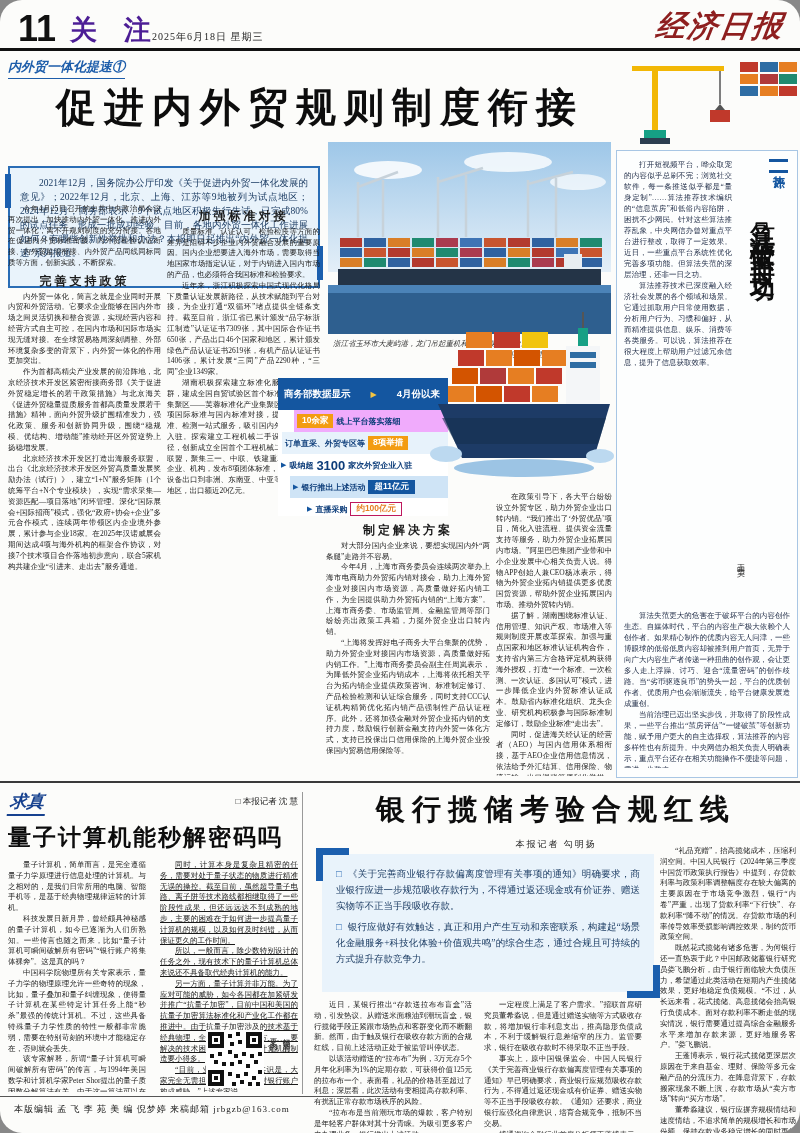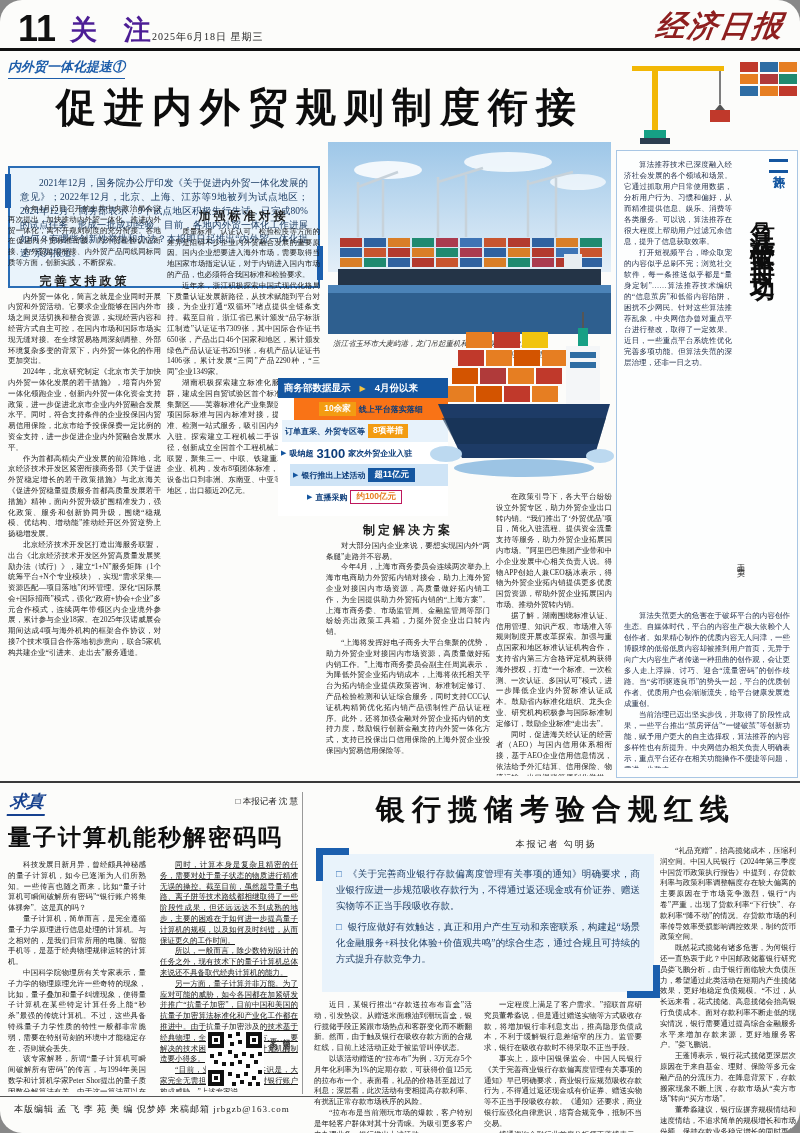--- a/index.html
+++ b/index.html
@@ -30,28 +30,28 @@
   .col4 { left:496px; top:492px; width:116px; height:284px; }
 
   .port-photo { position:absolute; left:328px; top:142px; width:283px; height:192px; }
   .photo-caption { position:absolute; left:333px; top:338px; width:232px; font-size:7.5px; line-height:11px; color:#333; font-style:italic; }
   .photo-credit { display:block; text-align:right; }
   .ship-illu { position:absolute; left:428px; top:272px; width:192px; height:208px; z-index:4; }
   .deco-crane { position:absolute; left:612px; top:52px; width:186px; height:96px; }
 
   
   .ig { position:absolute; left:278px; top:378px; width:170px; height:138px; font-family:"Liberation Sans","DejaVu Sans",sans-serif; z-index:3; background:#fff; }
-  .ig-hdr { height:20px; background:#1456a0; color:#fff; font-weight:bold; font-size:9.5px; display:flex; align-items:center; gap:9px; padding:0 6px; }
+  .ig-hdr { height:32px; background:#1456a0; color:#fff; font-weight:bold; font-size:9.5px; display:flex; align-items:center; gap:20px; padding:0 6px; }
   .ig-hdr .arr { color:#f5c542; font-size:8px; }
   .ig-r { display:flex; align-items:center; gap:3px; height:22px; font-size:8px; font-weight:bold; color:#0d3d7a; padding:0 3px; }
   .ig-r .arr { color:#1456a0; font-size:7px; }
   .chip-o { background:#f39c12; color:#fff; padding:1px 5px; font-size:8.5px; }
   .chip-b { background:#1456a0; color:#fff; padding:1px 6px; font-size:8.5px; }
   .chip-w { background:#fff; color:#e67e22; border:1px solid #be185d; padding:0 5px; font-size:8.5px; }
-  .r0 { background:#f97316; margin-left:16px;justify-content:center; }
+  .r0 { background:#f0abfc; margin-left:16px; }
   .r1 { background:#e7f2fb; margin-left:4px; }
   .r3 { background:#cfe4f6; margin-left:12px; }
   .r4 { margin-left:26px; }
   .big-num { font-size:13px; }
 
   
   .cm { position:absolute; left:616px; top:150px; width:182px; height:628px; border:1px solid #a8c6e4; padding:8px 7px 6px; background:#fdfefe; }
   .cm-top { display:flex; height:447px; }
   .cm-body { font-size:7.5px; line-height:11px; text-align:justify; color:#24304a; overflow:hidden; }
   .cm-body p { text-indent:2em; }
@@ -255,21 +255,20 @@
     </div>
   </div>
 
   <div class="col col1">
     <div>
         <p>今年4月25日召开的中共中央政治局会议再次提出，加快推动内外贸一体化。推进内外贸一体化，离不开规则制度的充分衔接。各地在促进内外贸标准衔接、内外贸检验认证衔接、内外贸监管衔接、内外贸产品同线同标同质等方面，创新实践，不断探索。</p>
       </div>
     <h3>完善支持政策</h3>
     <div>
         <p>内外贸一体化，简言之就是企业同时开展内贸和外贸活动。它要求企业能够在国内外市场之间灵活切换和整合资源，实现经营内容和经营方式自主可控，在国内市场和国际市场实现无缝对接。在全球贸易格局深刻调整、外部环境复杂多变的背景下，内外贸一体化的作用更加突出。</p>
-        <p>2024年，北京研究制定《北京市关于加快内外贸一体化发展的若干措施》，培育内外贸一体化领跑企业，创新内外贸一体化资金支持政策，进一步促进北京市企业内外贸融合发展水平。同时，符合支持条件的企业投保国内贸易信用保险，北京市给予投保保费一定比例的资金支持，进一步促进企业内外贸融合发展水平。</p>
         <p>作为首都高精尖产业发展的前沿阵地，北京经济技术开发区紧密衔接商务部《关于促进外贸稳定增长的若干政策措施》与北京海关《促进外贸稳量提质服务首都高质量发展若干措施》精神，面向外贸升级扩围精准发力，强化政策、服务和创新协同升级，围绕“稳规模、优结构、增动能”推动经开区外贸逆势上扬稳增发展。</p>
         <p>北京经济技术开发区打造出海服务联盟，出台《北京经济技术开发区外贸高质量发展奖励办法（试行）》，建立“1+N”服务矩阵（1个统筹平台+N个专业模块），实现“需求采集—资源匹配—项目落地”闭环管理。深化“国际展会+国际招商”模式，强化“政府+协会+企业”多元合作模式，连续两年带领区内企业境外参展，累计参与企业18家。在2025年汉诺威展会期间达成4项与海外机构的框架合作协议，对接7个技术项目合作落地初步意向，联合5家机构共建企业“引进来、走出去”服务通道。</p>
       </div>
   </div>
   <div class="col col2">
     <h3>加强标准对接</h3>
     <div>
         <p>质量标准、认证认可、检验检疫等方面的差异是阻碍不少企业内外贸融合发展的重要原因。国内企业想要进入海外市场，需要取得当地国家市场指定认证，对于内销进入国内市场的产品，也必须符合我国标准和检验要求。</p>
         <p>近年来，浙江积极探索中国式现代化格局下质量认证发展新路径，从技术赋能到平台对接，为企业打通“双循环”堵点提供全链条支持。截至目前，浙江省已累计颁发“品字标浙江制造”认证证书7309张，其中国际合作证书650张，产品出口46个国家和地区，累计颁发绿色产品认证证书2619张，有机产品认证证书1406张，累计发展“三同”产品2290种，“三同”企业1349家。</p>
         <p>湖南积极探索建立标准化服务产业新集群，建成全国自贸试验区首个标准化服务产业集聚区——芙蓉标准化产业集聚区，推动2000项国际标准与国内标准对接，提供质量、标准、检测一站式服务，吸引国内外标准化机构入驻。探索建立工程机械二手设备出口新路径，创新成立全国首个工程机械二手设备行业联盟，聚集三一、中联、铁建重工等150余家企业、机构，发布8项团体标准，带动200余台设备出口到非洲、东南亚、中亚等20个国家和地区，出口额近20亿元。</p>
@@ -288,22 +287,22 @@
         <p>在政策引导下，各大平台纷纷设立外贸专区，助力外贸企业出口转内销。“我们推出了‘外贸优品’项目，简化入驻流程、提供资金流量支持等服务，助力外贸企业拓展国内市场。”阿里巴巴集团产业带和中小企业发展中心相关负责人说。得物APP创始人兼CEO杨冰表示，得物为外贸企业拓内销提供更多优质国货资源，帮助外贸企业拓展国内市场、推动外贸转内销。</p>
         <p>据了解，湖南围绕标准认证、信用管理、知识产权、市场准入等规则制度开展改革探索。加强与重点国家和地区标准认证机构合作，支持省内第三方合格评定机构获得海外授权，打造“一个标准、一次检测、一次认证、多国认可”模式，进一步降低企业内外贸标准认证成本。鼓励省内标准化组织、龙头企业、研究机构积极参与国际标准制定修订，鼓励企业标准“走出去”。</p>
         <p>同时，促进海关经认证的经营者（AEO）与国内信用体系相衔接，基于AEO企业信用信息情况，依法给予外汇结算、信用保险、物流运输、出口退税等便利化举措。积极争取在保税维修内销、保税再制造、跨境信用合作、本外币一体化资金池等方面取得突破。</p>
       </div>
 
   </div>
 
   <div class="cm">
     <div class="cm-top">
       <div class="cm-body cm-body1">
+          <p>打开短视频平台，哗众取宠的内容似乎总刷不完；浏览社交软件，每一条推送似乎都是“量身定制”……算法推荐技术编织的“信息茧房”和低俗内容陷阱，困扰不少网民。针对这些算法推荐乱象，中央网信办曾对重点平台进行整改，取得了一定效果。近日，一些重点平台系统性优化完善多项功能。但算法失范的深层治理，还非一日之功。</p>
           <p>算法推荐技术已深度融入经济社会发展的各个领域和场景。它通过抓取用户日常使用数据，分析用户行为、习惯和偏好，从而精准提供信息、娱乐、消费等各类服务。可以说，算法推荐在很大程度上帮助用户过滤冗余信息，提升了信息获取效率。</p>
-          <p>打开短视频平台，哗众取宠的内容似乎总刷不完；浏览社交软件，每一条推送似乎都是“量身定制”……算法推荐技术编织的“信息茧房”和低俗内容陷阱，困扰不少网民。针对这些算法推荐乱象，中央网信办曾对重点平台进行整改，取得了一定效果。近日，一些重点平台系统性优化完善多项功能。但算法失范的深层治理，还非一日之功。</p>
         </div>
       <div class="cm-rail">
         <div class="cm-badge">热评</div>
         <div class="cm-title">算法『破茧』非一日之功</div>
         <div class="cm-author">王明昊</div>
       </div>
     </div>
     <div class="cm-body cm-body2">
         <p>算法失范更大的危害在于破坏平台的内容创作生态。自媒体时代，平台的内容生产极大依赖个人创作者。如果精心制作的优质内容无人问津，一些博眼球的低俗低质内容却被推到用户首页，无异于向广大内容生产者传递一种扭曲的创作观，会让更多人走上浮躁、讨巧、迎合“流量密码”的创作歧路。当“劣币驱逐良币”的势头一起，平台的优质创作者、优质用户也会渐渐流失，给平台健康发展造成重创。</p>
         <p>当前治理已迈出坚实步伐，并取得了阶段性成果，一些平台推出“茧房评估”“一键破茧”等创新功能，赋予用户更大的自主选择权，算法推荐的内容多样性也有所提升。中央网信办相关负责人明确表示，重点平台还存在相关功能操作不便捷等问题，需进一步整改。</p>
@@ -311,22 +310,22 @@
   </div>
 
   <div class="mid-rule"></div>
   <div class="v-rule"></div>
 
   <div class="quiz">
     <span class="quiz-label">求真</span>
     <span class="quiz-byline">□ 本报记者 沈 慧</span>
     <div class="quiz-headline">量子计算机能秒解密码吗</div>
     <div class="qcol qcol1">
+        <p>量子计算机，简单而言，是完全遵循量子力学原理进行信息处理的计算机。与之相对的，是我们日常所用的电脑、智能手机等，是基于经典物理规律运转的计算机。</p>
         <p>科技发展日新月异，曾经颇具神秘感的量子计算机，如今已逐渐为人们所熟知。一些传言也随之而来，比如“量子计算机可瞬间破解所有密码”“银行账户将集体裸奔”。这是真的吗？</p>
-        <p>量子计算机，简单而言，是完全遵循量子力学原理进行信息处理的计算机。与之相对的，是我们日常所用的电脑、智能手机等，是基于经典物理规律运转的计算机。</p>
         <p>中国科学院物理所有关专家表示，量子力学的物理原理允许一些奇特的现象，比如，量子叠加和量子纠缠现象，使得量子计算机在某些特定计算任务上能“秒杀”最强的传统计算机。不过，这些具备特殊量子力学性质的特性一般都非常脆弱，需要在特别苛刻的环境中才能稳定存在，否则就会丢失。</p>
         <p>该专家解释，所谓“量子计算机可瞬间破解所有密码”的传言，与1994年美国数学和计算机学家Peter Shor提出的量子质因数分解算法有关。由于这一算法可以在多项式时间内完成质数的分解，对现行的RSA加密体系构成潜在威胁。但这并不意味着“量子计算机可瞬间破解所有密码”。</p>
       </div>
     <div class="qcol qcol2">
         <p>同时，计算本身是复杂且精密的任务，需要对处于量子状态的物质进行精准无误的操控。截至目前，虽然超导量子电路、离子阱等技术路线都相继取得了一些阶段性成果，但还远远达不到成熟的地步，主要的困难在于如何进一步提高量子计算机的规模，以及如何及时纠错，从而保证更久的工作时间。</p>
         <p>所以，一般而言，除少数特别设计的任务之外，现有技术下的量子计算机总体来说还不具备取代经典计算机的能力。</p>
         <p>另一方面，量子计算并非万能。为了应对可能的威胁，如今各国都在加紧研发并推广“抗量子加密”，目前中国和美国的抗量子加密算法标准化和产业化工作都在推进中。由于抗量子加密涉及的技术基于经典物理，全面部署此类加密方案所需要解决的技术困难，相较于量子计算机的制造要小得多。</p>
         <p>“目前，业内普遍形成的共识是，大家完全无需担心量子计算机会对银行账户构成威胁。”上述专家说。</p>
       </div>
     <svg class="qr" viewBox="0 0 58 58">

